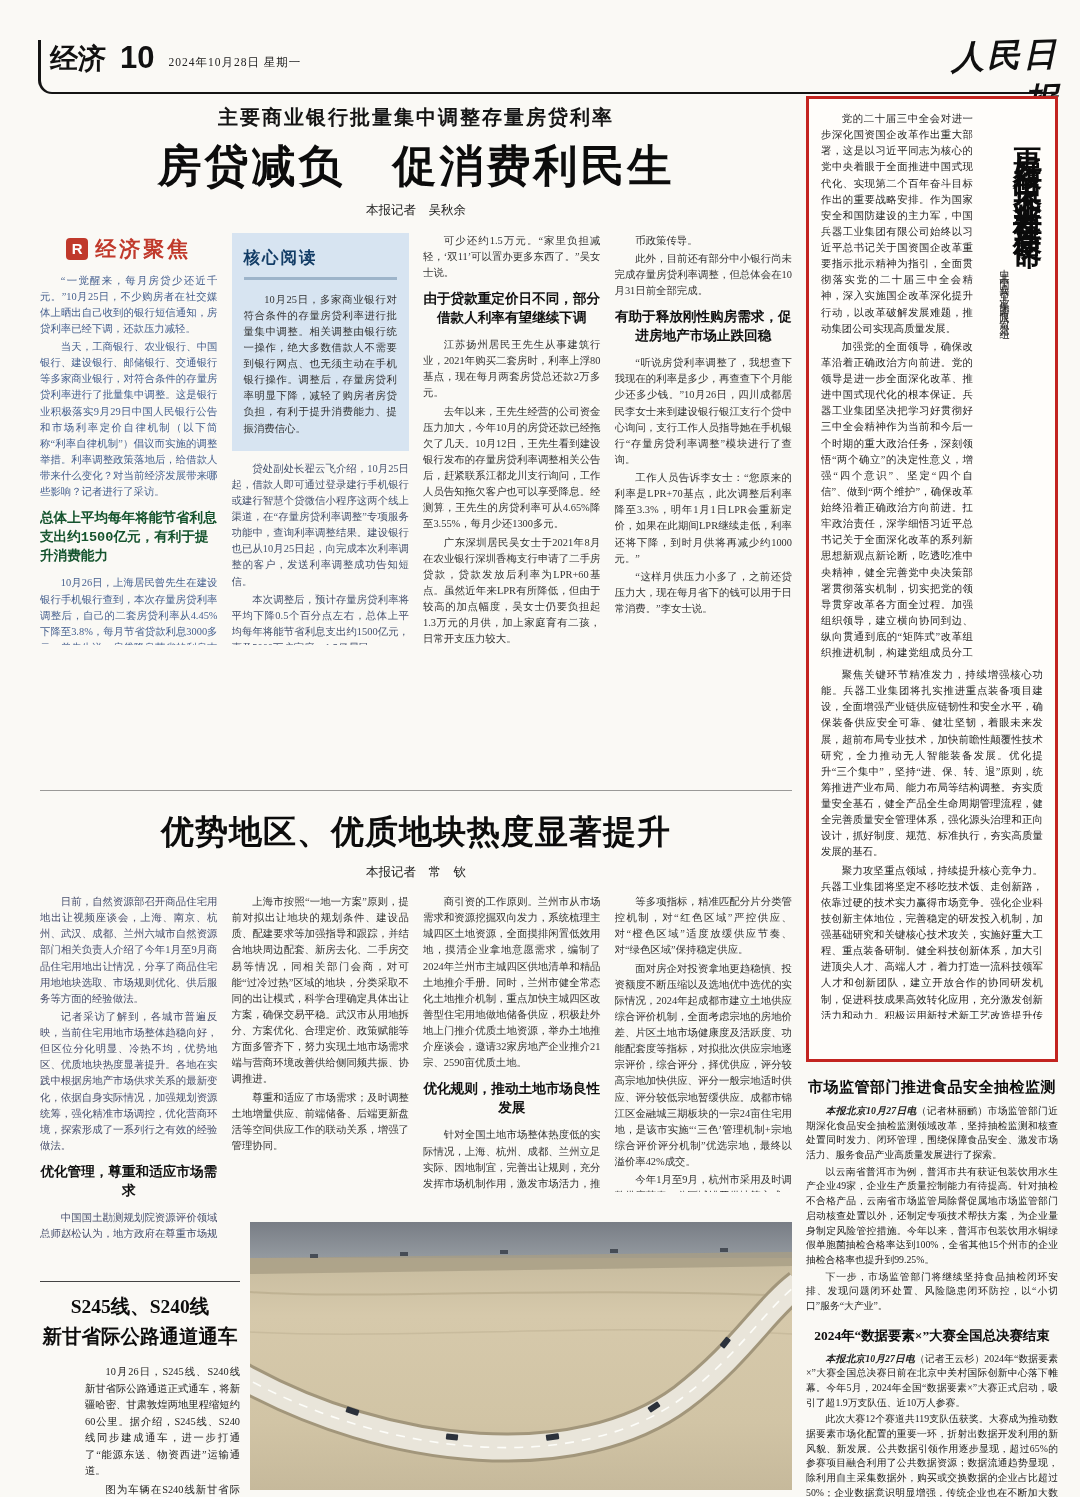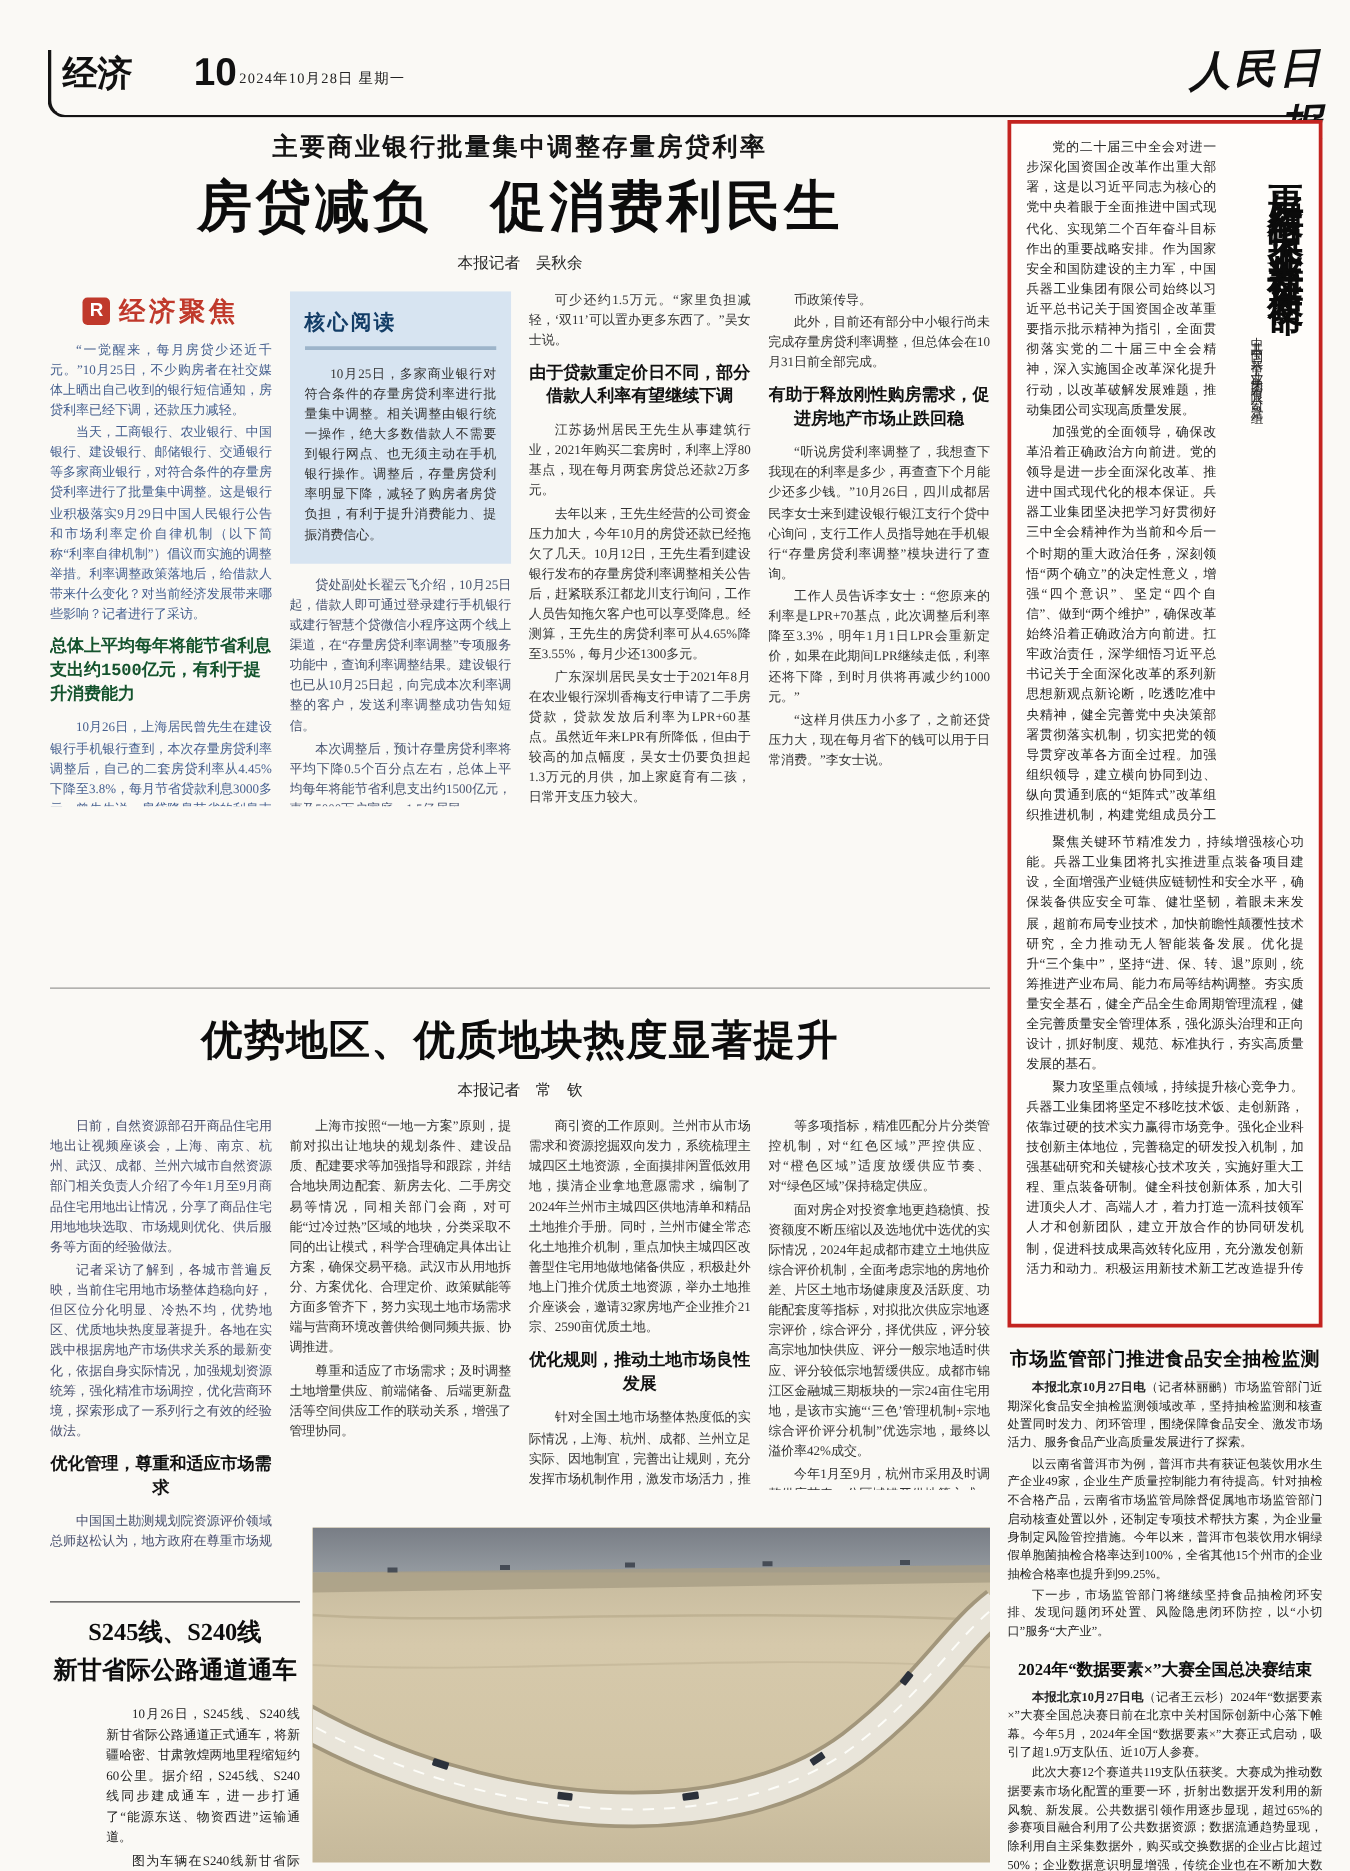--- a/index.html
+++ b/index.html
@@ -1,23 +1,23 @@
 <!DOCTYPE html>
 <html><head>
 <meta charset="utf-8">
 <style>
   html,body{margin:0;padding:0;background:#d8d7d3;}
   .page{position:relative;width:1080px;height:1497px;background:#faf9f5;margin:0 auto;overflow:hidden;
         font-family:"Liberation Serif","DejaVu Serif",serif;color:#222;}
   
   .header-rule{position:absolute;left:38px;top:40px;width:1012px;height:52px;
                border-left:3px solid #141414;border-bottom:2.5px solid #141414;border-bottom-left-radius:14px;}
-  .masthead{position:absolute;left:50px;top:42px;display:flex;align-items:flex-end;gap:2px;}
+  .masthead{position:absolute;left:50px;top:42px;display:flex;align-items:flex-end;gap:14px;}
   .mh-section{font-family:"Liberation Sans","DejaVu Sans",sans-serif;font-weight:900;font-size:28px;line-height:1;color:#111;}
-  .mh-num{font-family:"Liberation Sans","DejaVu Sans",sans-serif;font-weight:700;font-size:31px;line-height:1;color:#111;margin-left:47px;}
+  .mh-num{font-family:"Liberation Sans","DejaVu Sans",sans-serif;font-weight:700;font-size:31px;line-height:1;color:#111;}
   .mh-date{font-size:11.5px;color:#222;padding-bottom:3px;letter-spacing:1px;text-align:center;}
   .pd-logo{position:absolute;left:925px;top:34px;width:135px;text-align:right;
            font-style:italic;font-weight:bold;font-size:33px;letter-spacing:3px;color:#101010;transform:rotate(-2deg);}
   
   .main-art{position:absolute;left:40px;top:104px;width:752px;}
   .kicker{font-family:"Liberation Sans","DejaVu Sans",sans-serif;font-weight:900;font-size:20px;text-align:center;color:#141414;letter-spacing:2px;}
   .headline{font-family:"Liberation Sans","DejaVu Sans",sans-serif;font-weight:900;font-size:44px;margin:10px 0 0;
             text-align:center;color:#0c0c0c;letter-spacing:3px;line-height:1.15;}
   .byline{font-size:12.5px;text-align:center;margin-top:10px;color:#222;}
   .cols{display:flex;gap:14px;margin-top:14px;}
@@ -65,21 +65,21 @@
   .cap-block{position:absolute;left:40px;top:1292px;width:200px;}
   .cap-title{font-family:"Liberation Serif",serif;font-weight:900;font-size:19.5px;line-height:1.55;text-align:center;color:#0d0d0d;}
   .cap-block .p-list{margin-top:12px;margin-left:45px;}
   .cap-block p{font-size:10.3px;line-height:1.6;color:#222;}
   .cap-credit{margin-top:6px;text-align:right;font-size:10.3px;color:#222;padding-right:4px;}
   
   .briefs{position:absolute;left:806px;top:1078px;width:252px;}
   .brief-title{font-family:"Liberation Serif",serif;font-weight:900;font-size:15px;margin:0 0 7px;text-align:center;color:#0d0d0d;letter-spacing:0.5px;}
   .brief-title.b2{font-size:13.4px;letter-spacing:0;}
   .briefs p{margin:0 0 2px;text-indent:2em;text-align:justify;font-size:9.8px;line-height:1.5;color:#222;}
-  .briefs .dl{font-weight:bold;}
+  .briefs .dl{font-weight:bold;font-style:italic;}
   .brief+.brief{margin-top:13px;}
 </style>
 </head>
 <body>
 
 <div class="page">
 
   <div class="header-rule"></div>
   <div class="masthead">
     <span class="mh-section">经济</span>

